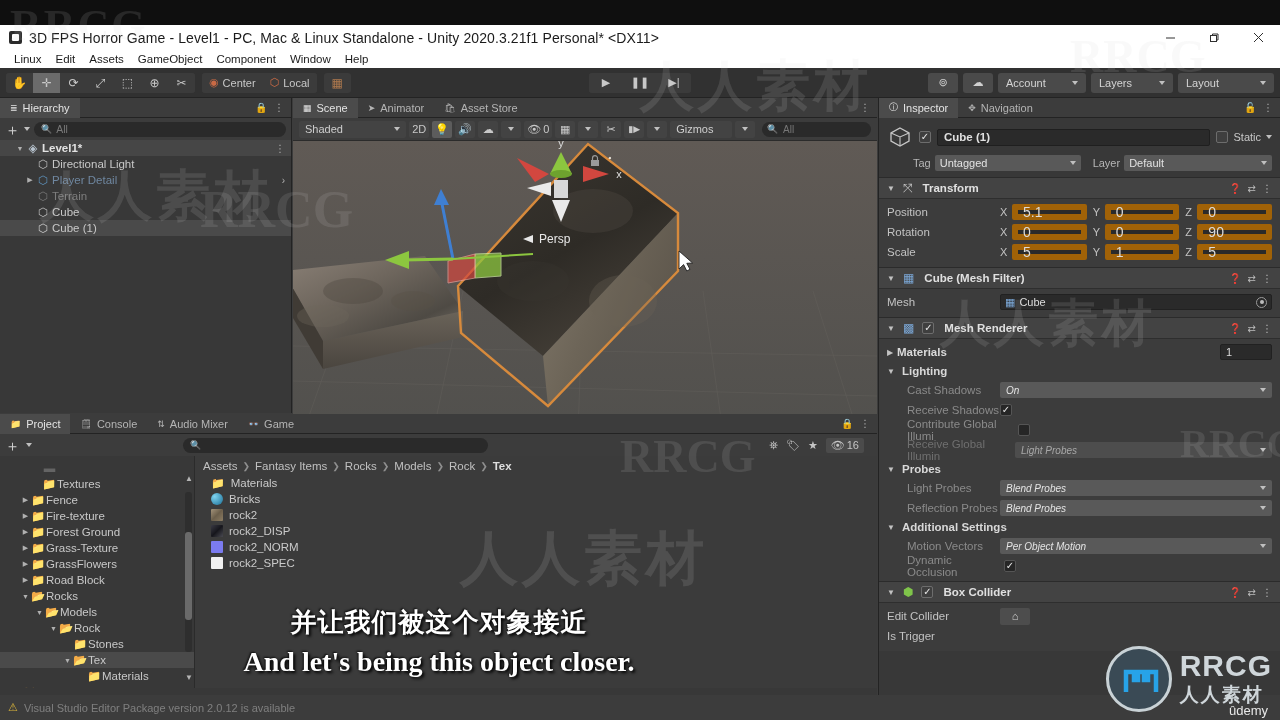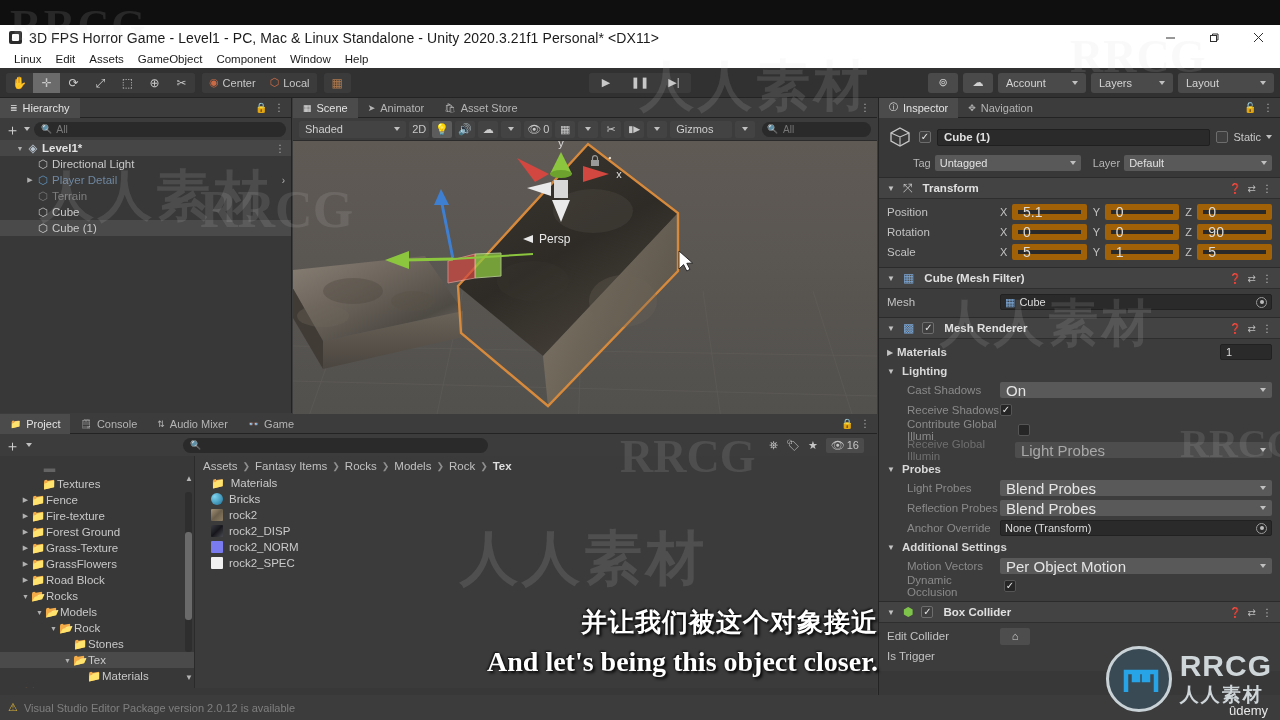--- a/index.html
+++ b/index.html
@@ -147,21 +147,21 @@
   .vec3 { margin-left:auto; display:flex; gap:6px; width:272px; }
   .vcell { flex:1; display:flex; align-items:center; gap:4px; }
   .vcell .ax { color:#c2c2c2; font-size:11px; width:8px; }
   .vfield { flex:1; height:16px; background:#2a2a2a; border:6px solid #a16207; border-radius:2px;
             display:flex; align-items:center; padding:0 5px; color:#dcdcdc; font-size:14px; }
   .objfield { margin-left:auto; width:272px; height:16px; background:#2a2a2a; border:1px solid #212121;
               border-radius:2px; display:flex; align-items:center; gap:4px; padding:0 4px; color:#dcdcdc; font-size:11px;}
   .objfield .radio { margin-left:auto; width:11px;height:11px;border-radius:50%;border:1px solid #9a9a9a; display:flex;align-items:center;justify-content:center;}
   .objfield .radio:after{content:"";width:4px;height:4px;border-radius:50%;background:#bcbcbc;}
   .ddfield { margin-left:auto; width:272px; height:16px; background:#595959; border-radius:2px;
-             display:flex; align-items:center; padding:0 6px; color:#e4e4e4; font-size:15px; position:relative;}
+             display:flex; align-items:center; padding:0 6px; color:#e4e4e4; font-size:10px; position:relative;font-style:italic;}
   .ddfield.dimbg { background:#4d4d4d; color:#a8a8a8; }
   .ddfield .caret{ position:absolute; right:6px; }
   .numfield { margin-left:auto; width:52px; height:16px; background:#2a2a2a; border:1px solid #212121;
               border-radius:2px; display:flex; align-items:center; padding:0 5px; color:#dcdcdc; font-size:11px;}
   .grouprow { height:18px; display:flex; align-items:center; gap:5px; padding:0 8px; font-size:11.5px; font-weight:bold; color:#d8d8d8;}
   .indent2 { padding-left:28px; }
 
   
   #project { left:0; top:414px; width:877px; height:281px; background:#383838; }
   .proj-toolbar { height:22px; display:flex; align-items:center; gap:6px; padding:0 5px; background:#3c3c3c; }
@@ -179,21 +179,21 @@
   .crumb-sep { color:#8f8f8f; font-size:9px; }
   .asset-row { height:16px; display:flex; align-items:center; gap:6px; padding-left:16px; font-size:11.5px; color:#cacaca; }
   .sw { width:12px; height:12px; border-radius:1px; }
 
   
   .statusbar { position:absolute; left:0; top:695px; width:878px; height:25px; background:#3c3c3c;
     display:flex; align-items:center; padding-left:8px; gap:6px; font-size:11px; color:#b5b5b5;}
   .warnico { color:#d8b33a; font-size:11px; }
 
   
-  .subs { position:absolute; left:0; top:605px; width:878px; text-align:right; z-index:40; pointer-events:none;}
+  .subs { position:absolute; left:0; top:605px; width:878px; text-align:center; z-index:40; pointer-events:none;}
   .sub-cn { font-family:"DejaVu Sans", sans-serif; font-size:26px; font-weight:bold; color:#fff;
             text-shadow:2px 2px 3px rgba(0,0,0,.95), -1px -1px 2px rgba(0,0,0,.8); letter-spacing:1px;}
   .sub-en { font-family:"Liberation Serif", serif; font-size:28px; font-weight:bold; color:#fff; margin-top:6px;
             text-shadow:2px 2px 3px rgba(0,0,0,.95), -1px -1px 2px rgba(0,0,0,.8);}
 
   
   .wm { position:absolute; color:rgba(210,210,210,.13); font-weight:bold; pointer-events:none;
         font-family:"Liberation Serif", serif; z-index:30; }
   .wm-cn { position:absolute; color:rgba(215,215,215,.13); font-weight:bold; pointer-events:none;
         font-family:"DejaVu Sans", sans-serif; z-index:30; }
@@ -758,27 +758,20 @@
               <span class="caret"></span>
             </div>
           </div>
           <div class="prow indent2">
             <span class="plabel dim">Reflection Probes</span>
             <div class="ddfield">
               <span>Blend Probes</span>
               <span class="caret"></span>
             </div>
           </div>
-          <div class="prow indent2">
-            <span class="plabel dim">Anchor Override</span>
-            <div class="objfield">
-              <span>None (Transform)</span>
-              <span class="radio"></span>
-            </div>
-          </div>
           <div class="grouprow">
             <span class="foldarrow">▼</span>
             <span>Additional Settings</span>
           </div>
           <div class="prow indent2">
             <span class="plabel dim">Motion Vectors</span>
             <div class="ddfield">
               <span>Per Object Motion</span>
               <span class="caret"></span>
             </div>

